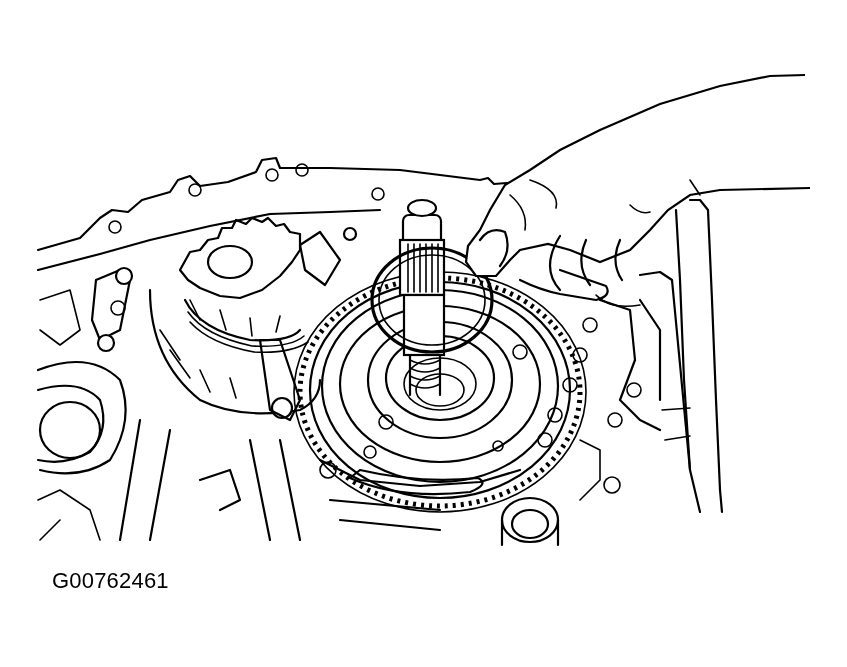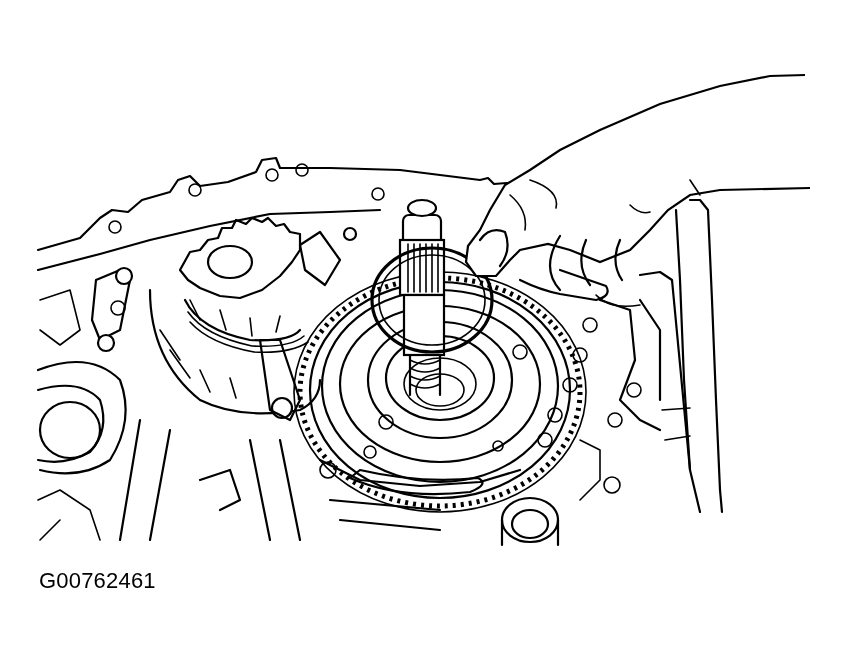--- a/index.html
+++ b/index.html
@@ -4,21 +4,21 @@
 <style>
   html, body { margin: 0; padding: 0; background: #ffffff; }
   body { width: 847px; height: 667px; position: relative; overflow: hidden;
          font-family: "Liberation Sans", sans-serif; }
   #figure { position: absolute; left: 0; top: 0; width: 847px; height: 560px; }
   #figure svg { width: 847px; height: 560px; display: block; }
   .ln { fill: none; stroke: #000; stroke-width: 2.2; stroke-linecap: round; stroke-linejoin: round; }
   .thin { fill: none; stroke: #000; stroke-width: 1.6; stroke-linecap: round; stroke-linejoin: round; }
   .thick { fill: none; stroke: #000; stroke-width: 3.2; stroke-linecap: round; }
   .fillw { fill: #fff; stroke: #000; stroke-width: 2.2; }
-  #fig-label { position: absolute; left: 39px; top: 568px; font-size: 22px;
+  #fig-label { position: absolute; left: 52px; top: 568px; font-size: 22px;
                color: #000; letter-spacing: 0.2px; font-weight: normal; }
 </style>
 </head>
 <body>
 
 <div id="figure">
 <svg viewBox="0 0 847 560" xmlns="http://www.w3.org/2000/svg">
 
   <g>
     <path class="ln" d="M38,250 L80,238 L100,218 L112,210 L128,212 L142,200 L170,192 L178,180 L190,176 L200,186 L228,182 L256,172 L262,160 L276,158 L280,168 L330,168 L400,170 L480,180 L488,178 L494,184 L520,182"></path>

